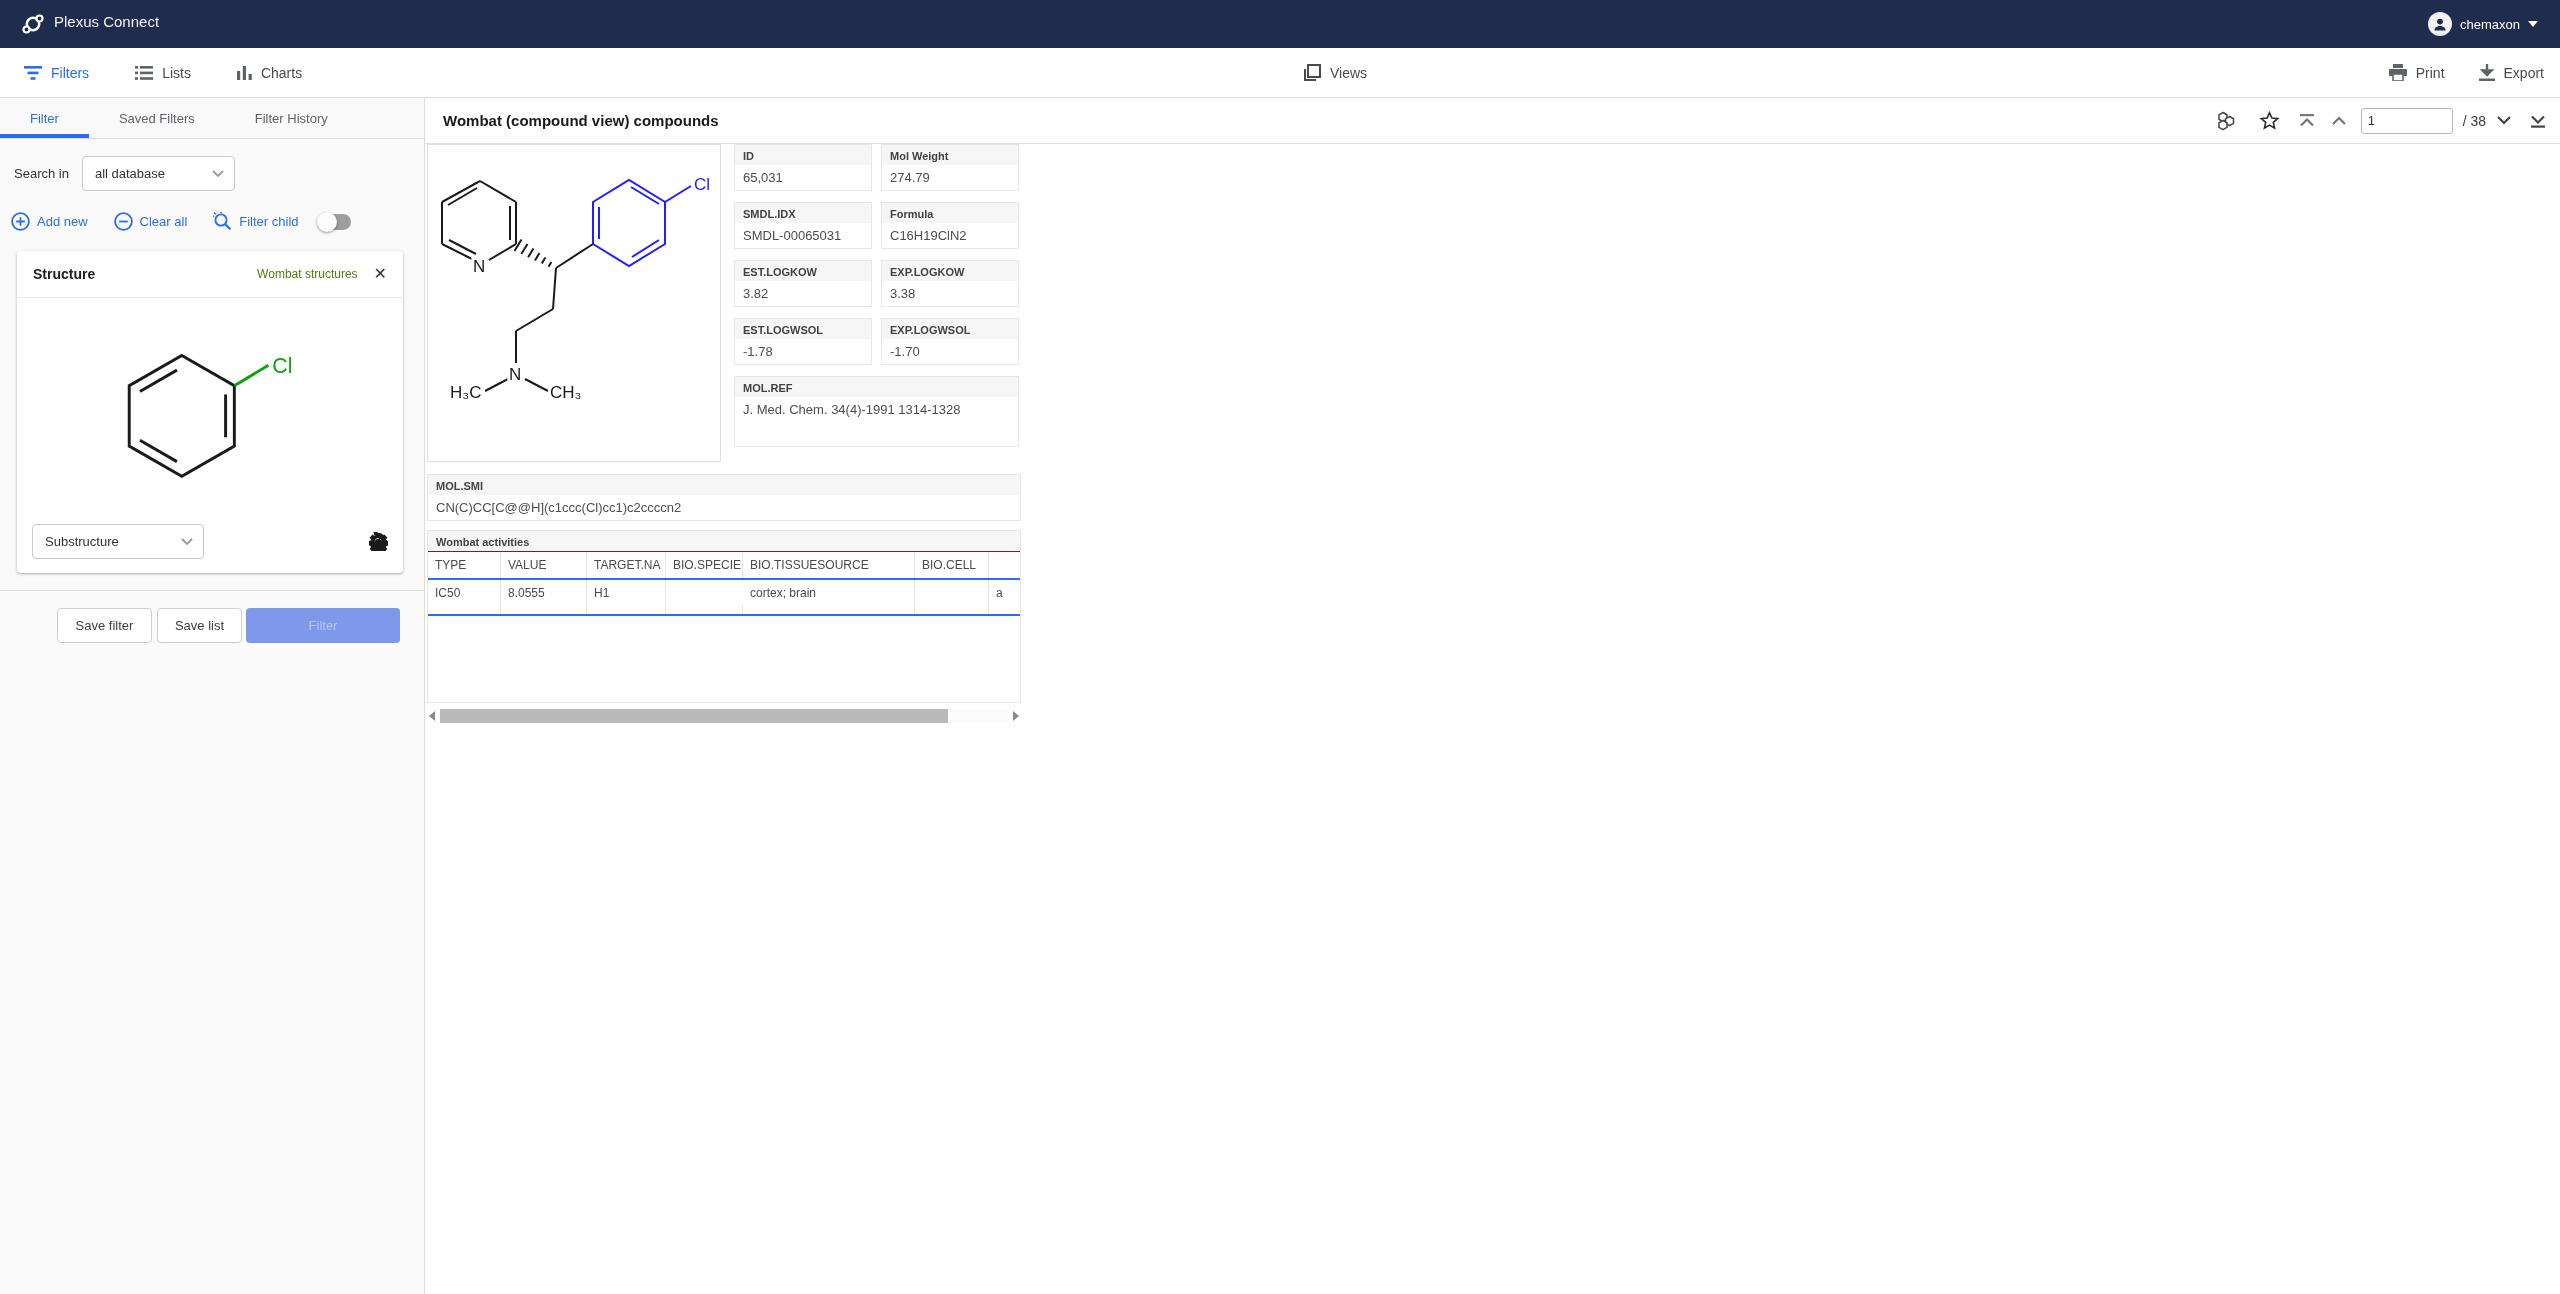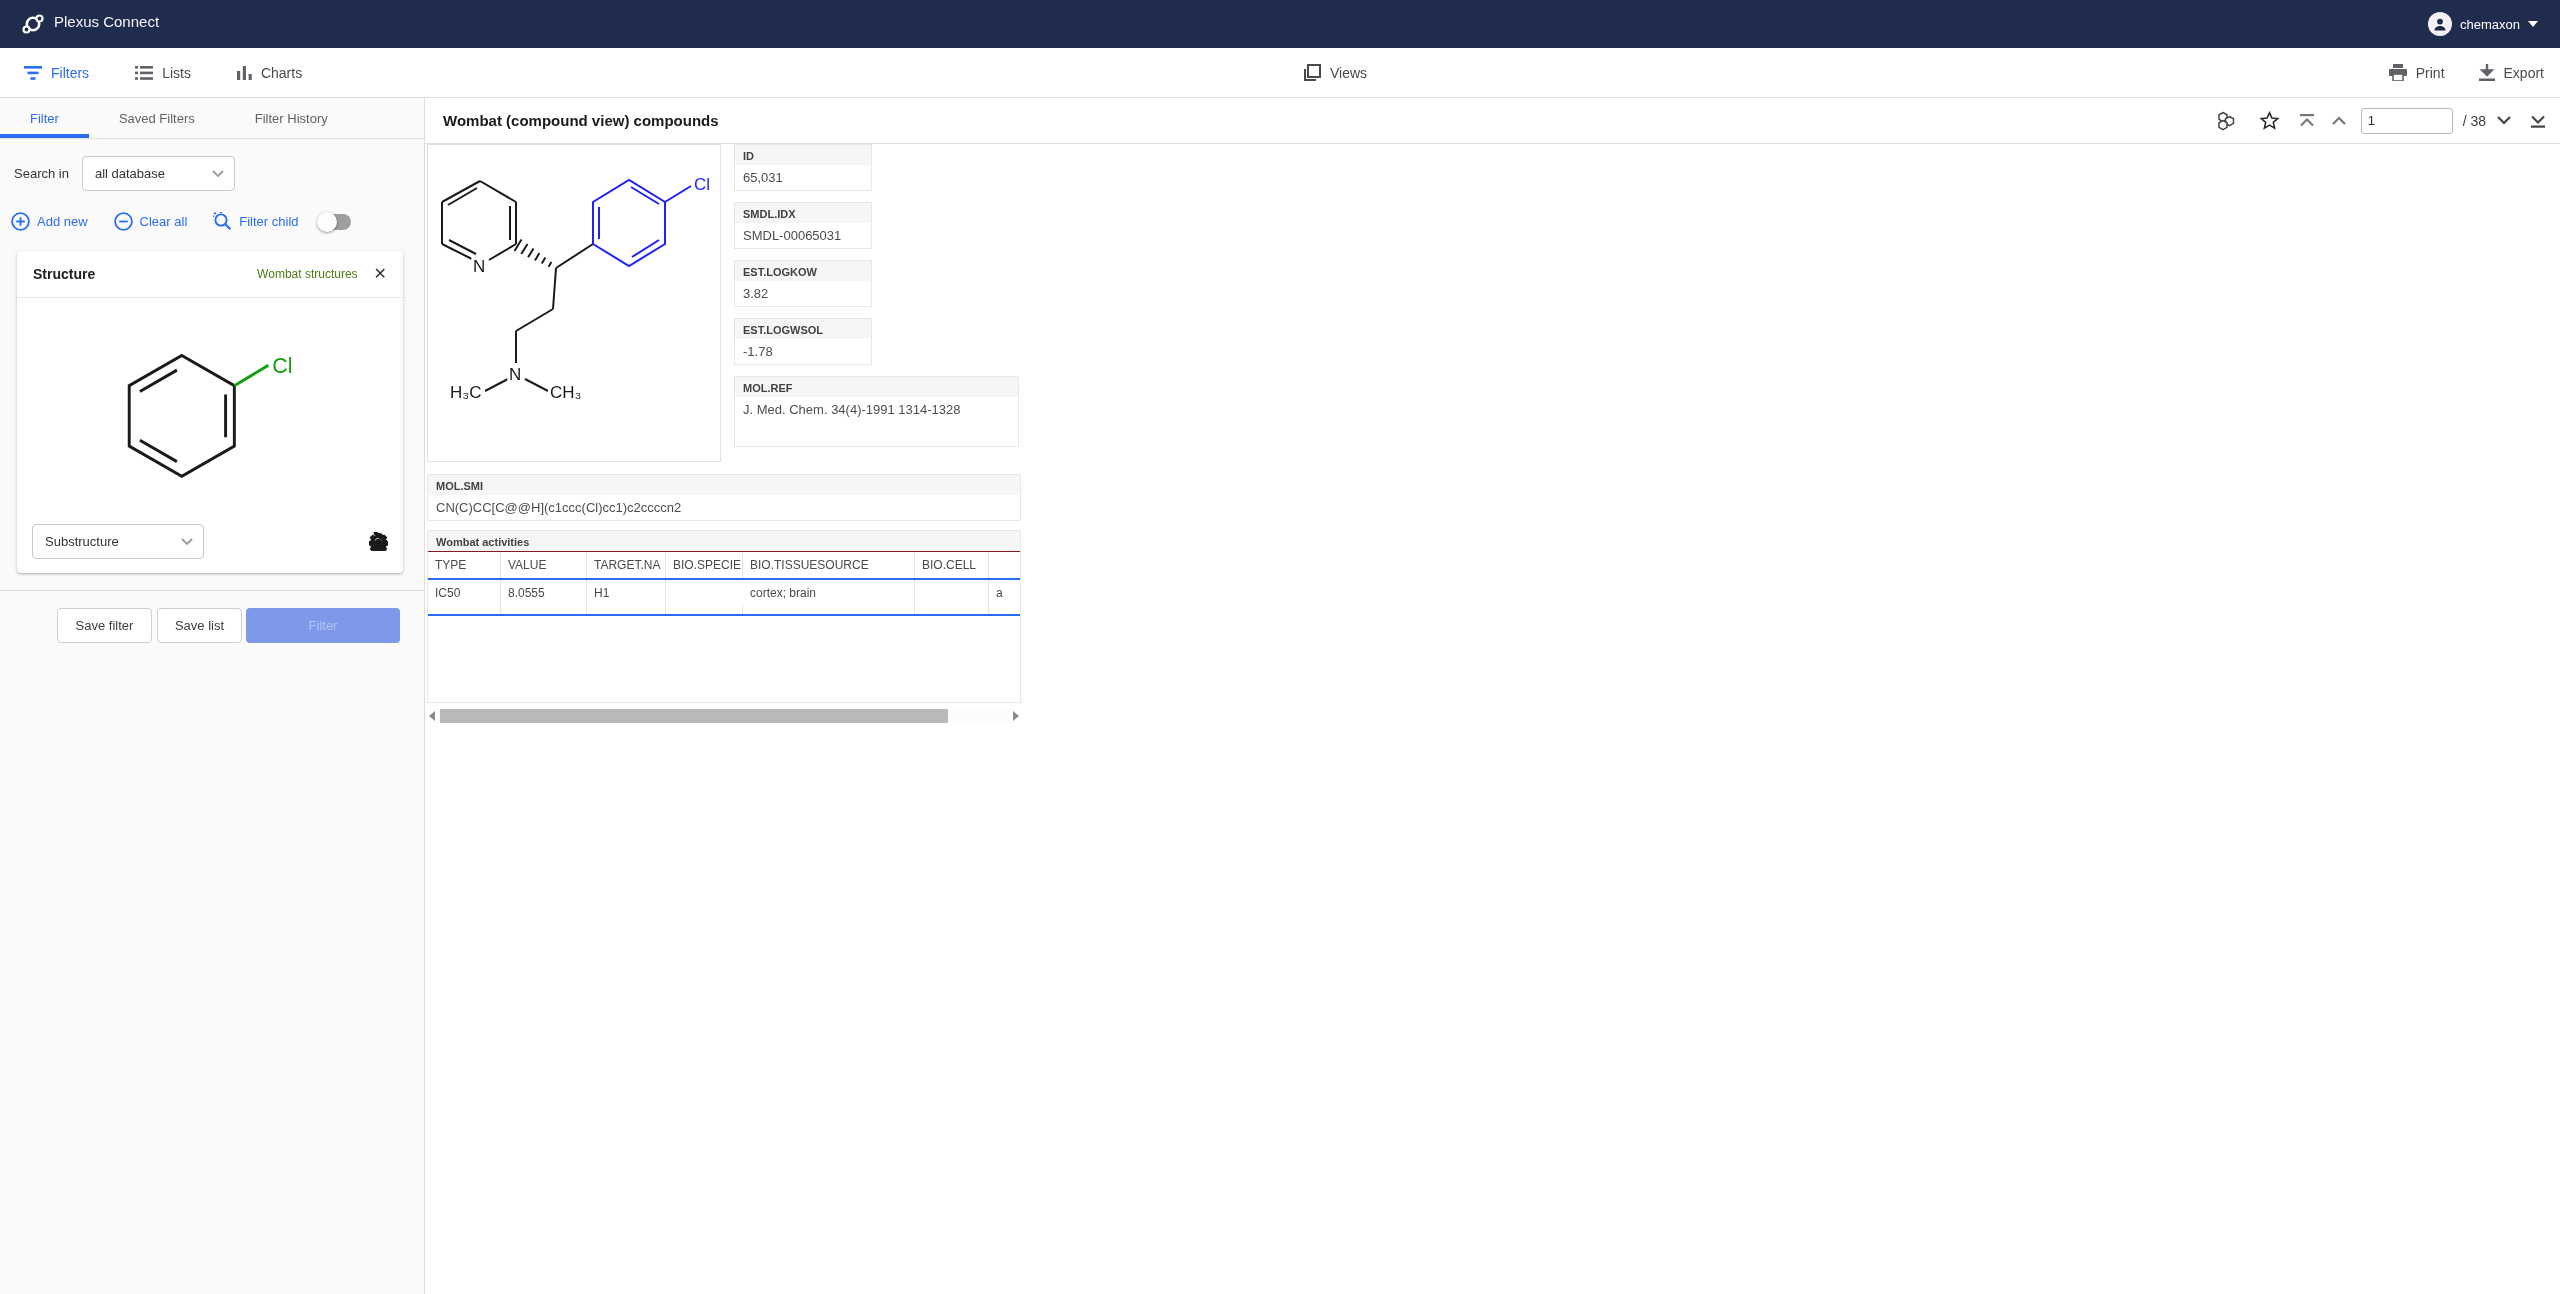--- a/index.html
+++ b/index.html
@@ -370,20 +370,38 @@
               </div>
               <div class="fcard h47">
                 <div class="lbl">EST.LOGKOW</div>
                 <div class="val">3.82</div>
               </div>
               <div class="fcard h47">
                 <div class="lbl">EST.LOGWSOL</div>
                 <div class="val">-1.78</div>
               </div>
             </div>
+            <div class="fcol">
+              <div class="fcard h47">
+                <div class="lbl">Mol Weight</div>
+                <div class="val">274.79</div>
+              </div>
+              <div class="fcard h47">
+                <div class="lbl">Formula</div>
+                <div class="val">C16H19ClN2</div>
+              </div>
+              <div class="fcard h47">
+                <div class="lbl">EXP.LOGKOW</div>
+                <div class="val">3.38</div>
+              </div>
+              <div class="fcard h47">
+                <div class="lbl">EXP.LOGWSOL</div>
+                <div class="val">-1.70</div>
+              </div>
+            </div>
           </div>
           <div class="fcard ref">
             <div class="lbl">MOL.REF</div>
             <div class="val">J. Med. Chem. 34(4)-1991 1314-1328</div>
           </div>
         </div>
       </div>
 
       <div class="fcard smi">
         <div class="lbl">MOL.SMI</div>

